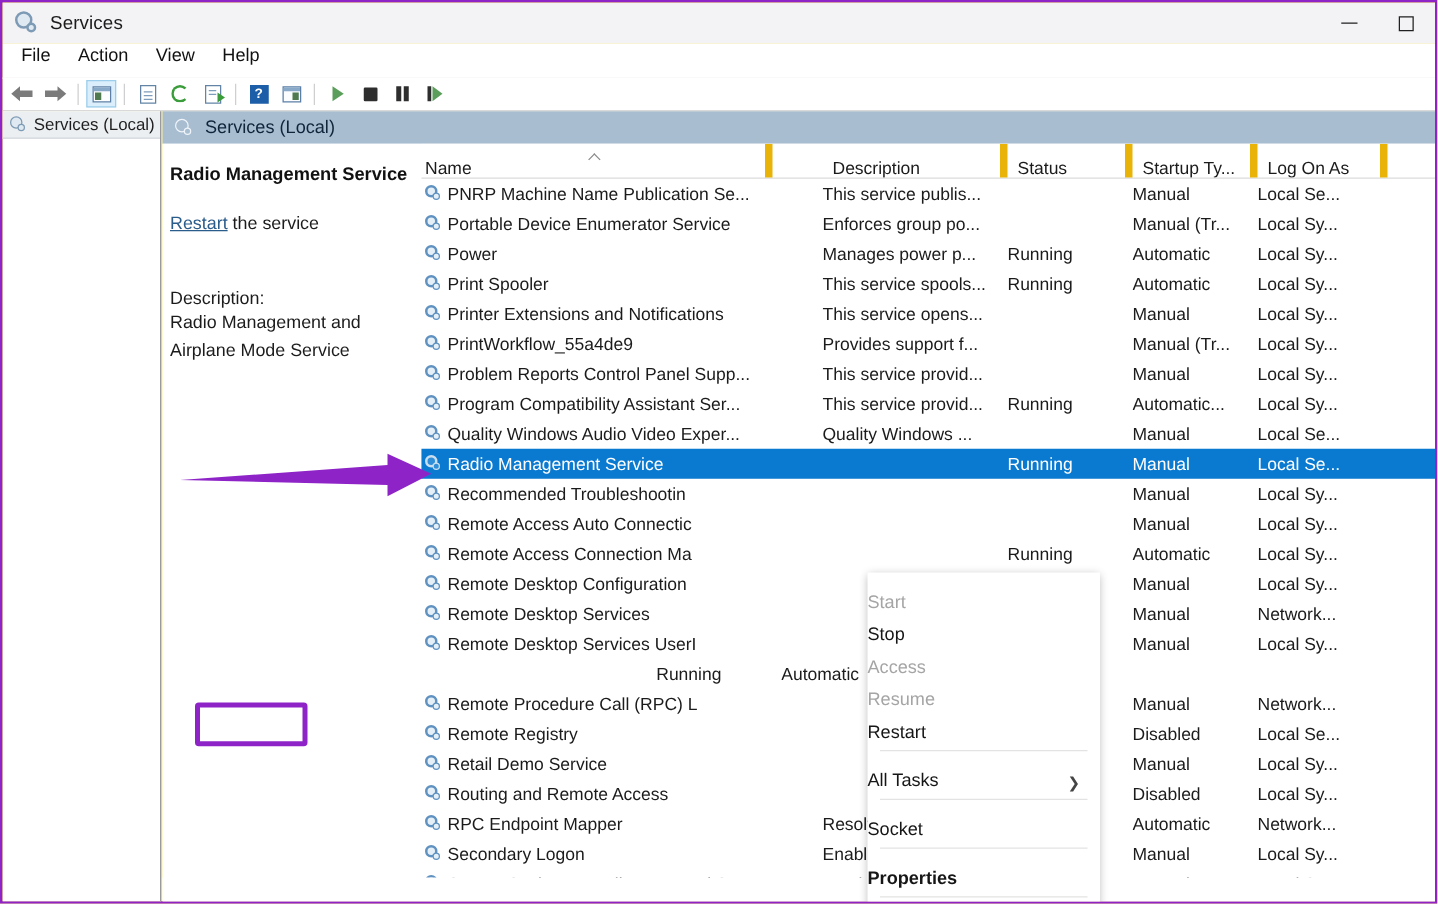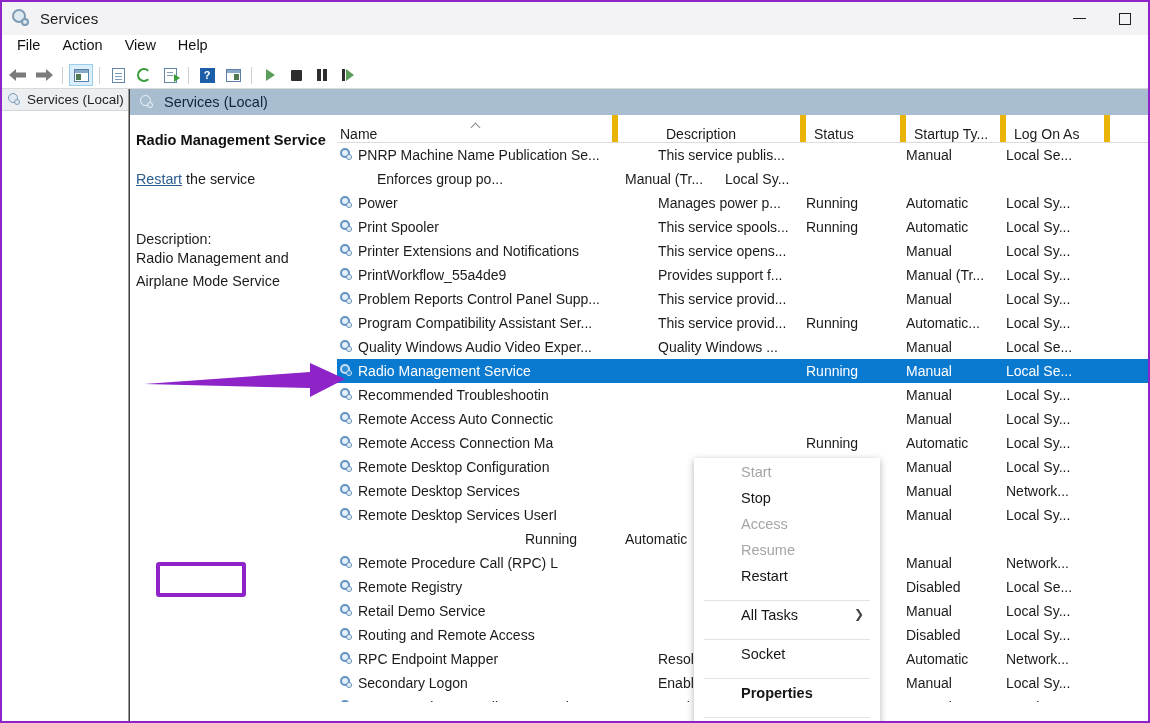--- a/index.html
+++ b/index.html
@@ -6,21 +6,21 @@
     margin: 0;
     padding: 0;
     background: #ffffff;
   }
   #app {
     position: relative;
     width: 1150px;
     height: 723px;
     overflow: hidden;
     font-family: "Liberation Sans", sans-serif;
-    background: #404040;
+    background: #fde047;
     box-sizing: border-box;
     border: 2px solid #8e24c8;
   }
 
   
   .titlebar {
     position: absolute;
     left: 0; top: 0;
     width: 1146px;
     height: 33px;
@@ -407,22 +407,21 @@
     left: 564px; top: 369px;
     width: 186px;
     background: #ffffff;
     box-shadow: 0 2px 7px rgba(0,0,0,.30);
     padding: 6px 0 6px 0;
     z-index: 40;
   }
   .ctx-item {
     height: 26px;
     display: flex;
-    align-items: flex-start;
-    padding-left: 47px;
+    align-items: flex-end;
     font-size: 14.5px;
     color: #161616;
     position: relative;
     box-sizing: border-box;
   }
   .ctx-item.disabled { color: #a5a5a5; }
   .ctx-item.bold { font-weight: bold; }
   .ctx-sep {
     height: 1px;
     background: #e3e3e3;
@@ -601,20 +600,27 @@
                 <div class="gear small"></div>
               </div>
               <span>PNRP Machine Name Publication Se...</span>
             </div>
             <div class="lv-c c-desc">This service publis...</div>
             <div class="lv-c c-status"></div>
             <div class="lv-c c-startup">Manual</div>
             <div class="lv-c c-logon">Local Se...</div>
           </div>
           <div class="lv-row">
+            <div class="lv-c c-name">
+              <div class="svc-gear">
+                <div class="gear big"></div>
+                <div class="gear small"></div>
+              </div>
+              <span>Portable Device Enumerator Service</span>
+            </div>
             <div class="lv-c c-desc">Enforces group po...</div>
             <div class="lv-c c-status"></div>
             <div class="lv-c c-startup">Manual (Tr...</div>
             <div class="lv-c c-logon">Local Sy...</div>
           </div>
           <div class="lv-row">
             <div class="lv-c c-name">
               <div class="svc-gear">
                 <div class="gear big"></div>
                 <div class="gear small"></div>

